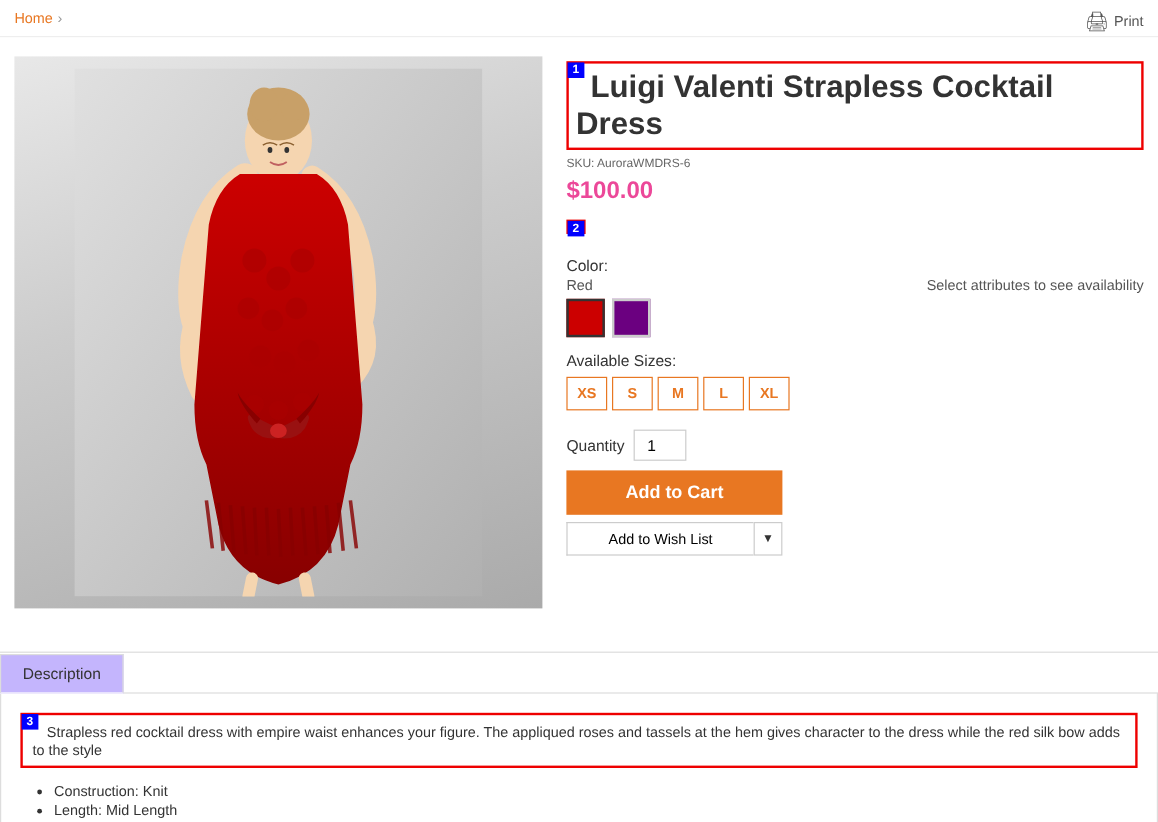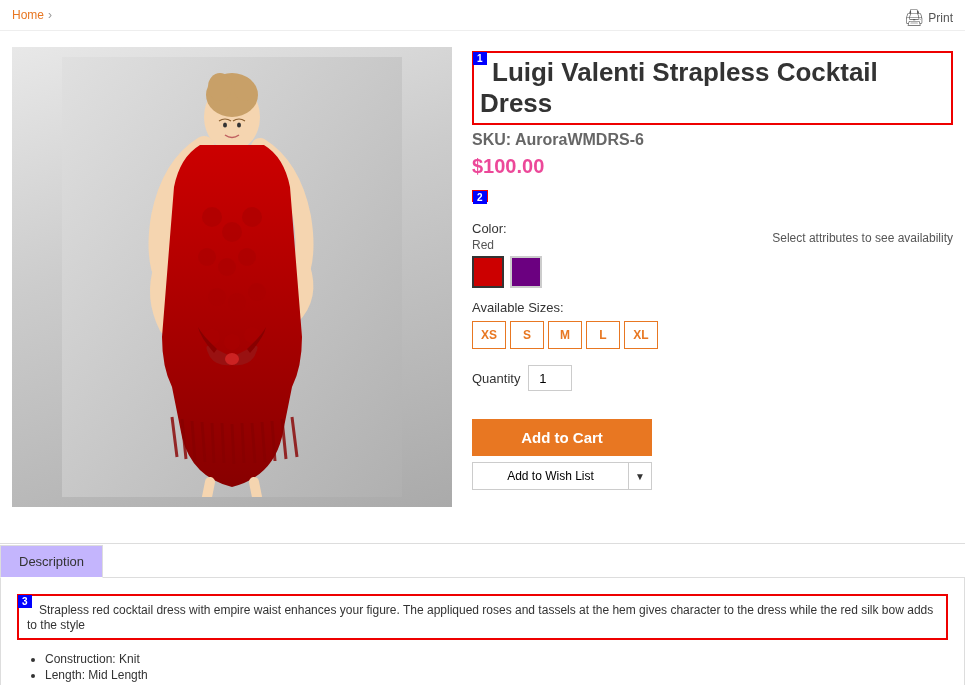--- a/index.html
+++ b/index.html
@@ -92,21 +92,21 @@
       top: -1px;
       left: -1px;
     }
     .product-title {
       font-size: 26px;
       font-weight: bold;
       color: #333;
       padding-left: 12px;
     }
 
-    .sku { font-size: 16px; color: #666; margin-bottom: 6px; font-weight: bold; }
+    .sku { font-size: 10px; color: #666; margin-bottom: 6px; }
 
     .price {
       font-size: 20px;
       color: #ec4899;
       font-weight: bold;
       margin-bottom: 12px;
     }
 
     .description-short-wrap {
       border: 2px solid #e00;
@@ -171,21 +171,21 @@
       cursor: pointer;
       display: flex;
       align-items: center;
       justify-content: center;
     }
 
     .quantity-row {
       display: flex;
       align-items: center;
       gap: 8px;
-      margin-bottom: 28px;
+      margin-bottom: 8px;
     }
     .quantity-label { font-size: 13px; }
     .quantity-input {
       width: 44px;
       height: 26px;
       border: 1px solid #ccc;
       text-align: center;
       font-size: 13px;
       padding: 2px;
     }

